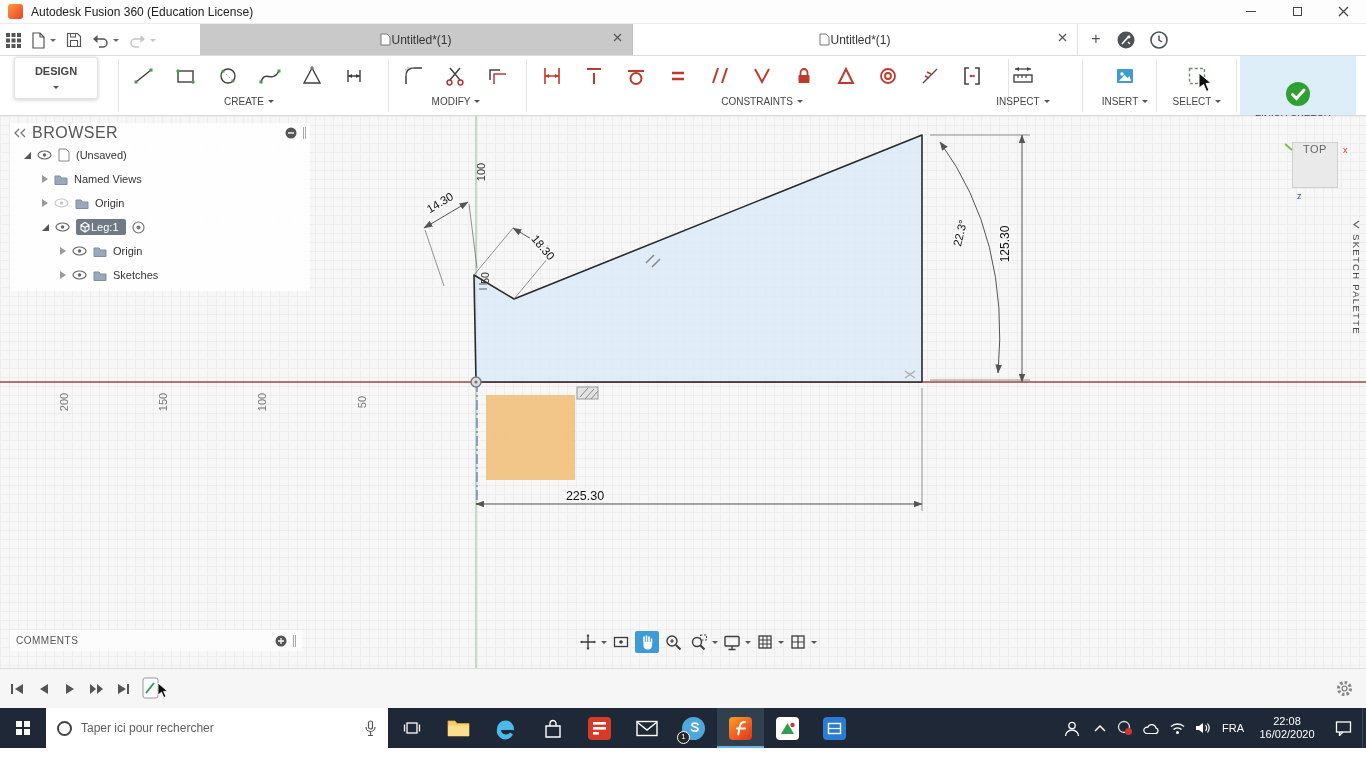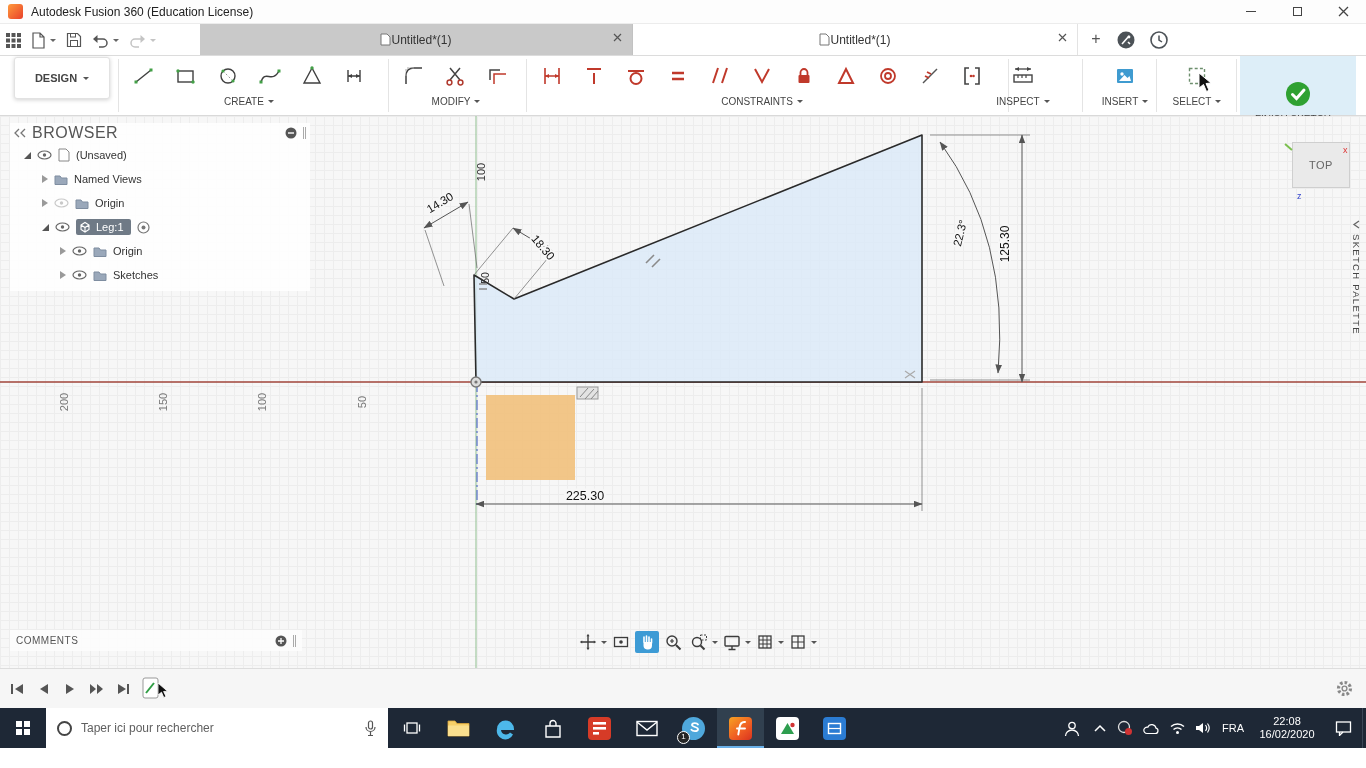--- a/index.html
+++ b/index.html
@@ -27,21 +27,21 @@
   .topcircles { position:absolute; left:1116px; top:6px; display:flex; gap:13px; }
   .username { position:absolute; left:1185px; top:0; width:145px; height:31px; display:flex; align-items:center; justify-content:center; font-size:11.5px; color:#222; }
 
   
   .ribbontabs { height:20px; background:#fff; display:flex; align-items:stretch; padding-left:130px; }
   .rtab { padding:3px 15px 2px; font-size:11px; color:#555; display:flex; align-items:center; }
   .rtab.active { background:#1a9fd9; color:#fff; }
 
   
   .toolbar { height:60px; background:#fff; border-bottom:1px solid #d9d9d9; position:relative; }
-  .design-box { position:absolute; left:14px; top:1px; width:96px; height:42px; background:#fff; border:1px solid #e2e2e2; border-radius:3px; box-shadow:0 1px 4px rgba(0,0,0,.18); display:flex; align-items:center; justify-content:center; gap:6px; font-size:11px; font-weight:bold; color:#444; }
+  .design-box { position:absolute; left:14px; top:1px; width:84px; height:42px; background:#fff; border:1px solid #e2e2e2; border-radius:3px; box-shadow:0 1px 4px rgba(0,0,0,.18); display:flex; align-items:center; justify-content:center; gap:6px; font-size:11px; font-weight:bold; color:#444;flex-direction:column; }
   .tsep { position:absolute; top:3px; height:53px; width:1px; background:#e4e4e4; }
   .tgroup { position:absolute; top:2px; display:flex; flex-direction:column; align-items:center; }
   .ticons { display:flex; gap:6px; }
   .ticon { width:36px; height:36px; display:flex; align-items:center; justify-content:center; }
   .glabel { margin-top:2px; font-size:10px; color:#444; display:flex; align-items:center; gap:4px; }
   .glabel .caret, .design-box .caret, .navgrp .caret { width:0; height:0; border:3.5px solid transparent; border-top-color:#555; margin-top:3px; }
   .finish-group { background:#ddeef8; left:1240px; top:0; width:116px; height:59px; padding-top:20px; }
 
   .cursor-arrow { position:absolute; }
 
@@ -57,24 +57,24 @@
 
   
   .browser { position:absolute; left:10px; top:7px; width:300px; background:rgba(255,255,255,.88); font-size:11px; color:#333; padding-bottom:4px; }
   .bheader { height:20px; display:flex; align-items:center; gap:6px; padding:0 4px; }
   .btitle { font-size:16px; color:#555; letter-spacing:.5px; flex:1; }
   .grip { width:3px; height:12px; border-left:1px solid #aaa; border-right:1px solid #aaa; }
   .brow { height:24px; display:flex; align-items:center; gap:6px; }
   .exp-open { width:0; height:0; border-bottom:7px solid #555; border-left:7px solid transparent; }
   .exp-closed { width:0; height:0; border-left:6px solid #9a9a9a; border-top:4px solid transparent; border-bottom:4px solid transparent; }
   .dim { opacity:.35; }
-  .sel-box { background:#6f7a86; color:#fff; border-radius:2px; padding:2px 7px 2px 3px; display:flex; align-items:center; gap:5px; }
-
-  
-  .viewcube { position:absolute; left:1292px; top:26px; width:58px; height:46px; background:#eaeaea; border:1px solid #cfcfcf; font-size:11px; color:#666; display:flex; align-items:center; justify-content:center; letter-spacing:.5px; }
+  .sel-box { background:#6f7a86; color:#fff; border-radius:2px; padding:2px 7px 2px 3px; display:flex; align-items:center; }
+
+  
+  .viewcube { position:absolute; left:1292px; top:26px; width:46px; height:46px; background:#eaeaea; border:1px solid #cfcfcf; font-size:11px; color:#666; display:flex; align-items:flex-start; justify-content:center; letter-spacing:.5px; }
   .axis-x { position:absolute; left:1343px; top:29px; color:#d33; font-size:9px; }
   .axis-z { position:absolute; left:1297px; top:75px; color:#34c; font-size:9px; }
   .axis-tick { position:absolute; left:1284px; top:30px; width:9px; height:2px; background:#7bbf4e; transform:rotate(40deg); }
 
   
   .palette { position:absolute; right:2px; top:104px; width:16px; display:flex; flex-direction:column; align-items:center; }
   .vlabel { writing-mode:vertical-rl; font-size:9.5px; color:#444; letter-spacing:1.3px; margin-top:5px; }
 
   
   .comments { position:absolute; left:10px; top:514px; width:292px; height:21px; background:rgba(252,252,252,.95); display:flex; align-items:center; gap:6px; padding:0 6px; }

